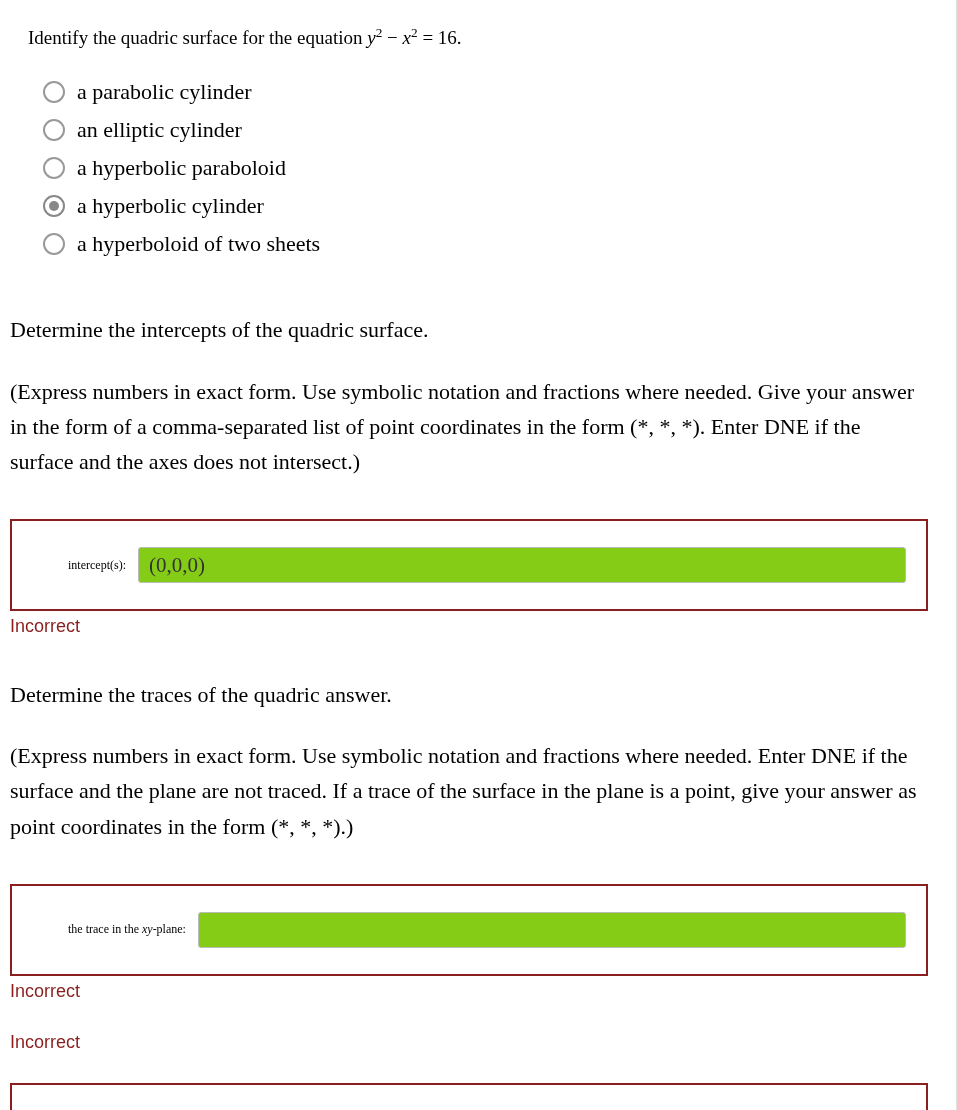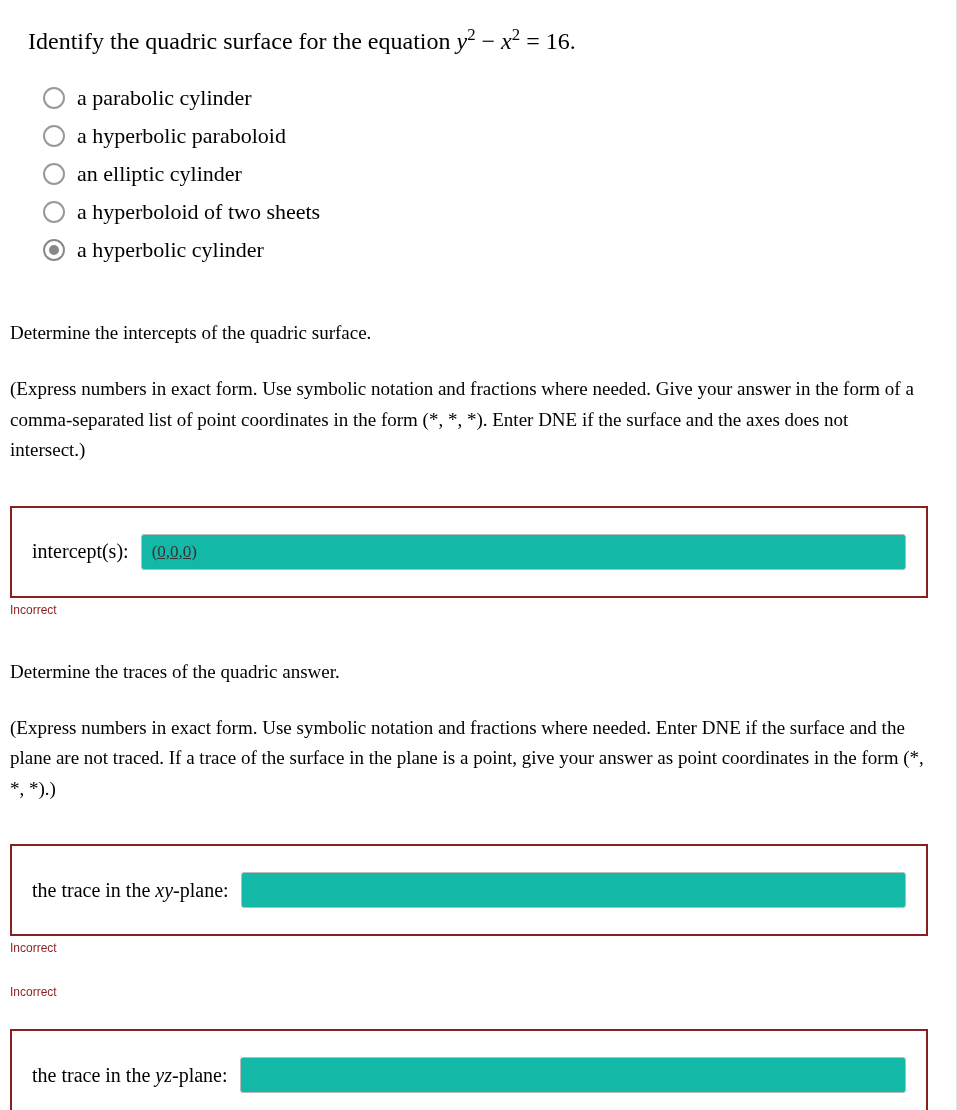--- a/index.html
+++ b/index.html
@@ -13,21 +13,21 @@
   .page {
     width: 957px;
     box-sizing: border-box;
     padding: 0;
     border-right: 1px solid #e0e0e0;
   }
   .inner {
     padding: 25px 10px 10px 28px;
   }
   .question-text {
-    font-size: 24px;
+    font-size: 19px;
     margin-bottom: 30px;
   }
   .question-text .math-var {
     font-style: italic;
   }
   .question-text sup {
     font-size: 0.7em;
   }
   .radio-group {
     margin-left: 15px;
@@ -58,56 +58,56 @@
     width: 10px;
     height: 10px;
     border-radius: 50%;
     background: #888;
     display: block;
   }
   .radio-label {
     font-size: 22px;
   }
   .section-text {
-    font-size: 19px;
+    font-size: 22px;
     line-height: 1.6;
     margin-bottom: 40px;
     padding-right: 18px;
   }
   .section-text .sub {
     margin-top: 26px;
   }
   .answer-box {
     border: 2px solid #8a1f1f;
     padding: 26px 20px;
     margin: 0 18px 3px 0;
     display: flex;
     align-items: center;
   }
   .answer-label {
-    font-size: 20px;
+    font-size: 12px;
     margin-right: 12px;
     white-space: nowrap;
+    margin-left: 36px;
   }
   .answer-label .mi { font-style: italic; }
   .answer-input {
     flex: 1;
     height: 34px;
     border: 1px solid #bbb;
     border-radius: 3px;
-    background: #14b8a6;
+    background: #84cc16;
     padding: 0 10px;
-    font-size: 17px;
+    font-size: 21px;
     font-family: Georgia, 'Times New Roman', serif;
     color: #333;
-    text-decoration: underline;
   }
   .incorrect-label {
     color: #8a1f1f;
-    font-size: 12px;
+    font-size: 18px;
     font-family: Arial, sans-serif;
     margin: 5px 0 40px 2px;
   }
   .incorrect-label.tight {
     margin-bottom: 30px;
   }
 </style>
 </head>
 <body>
 
@@ -118,33 +118,33 @@
       <span>Identify the quadric surface for the equation </span><span class="math-var">y</span><sup>2</sup><span> − </span><span class="math-var">x</span><sup>2</sup><span> = 16.</span>
     </div>
 
     <div class="radio-group">
       <div class="radio-row">
         <span class="radio-btn"></span>
         <span class="radio-label">a parabolic cylinder</span>
       </div>
       <div class="radio-row">
         <span class="radio-btn"></span>
-        <span class="radio-label">a hyperbolic paraboloid</span>
-      </div>
-      <div class="radio-row">
-        <span class="radio-btn"></span>
         <span class="radio-label">an elliptic cylinder</span>
       </div>
       <div class="radio-row">
         <span class="radio-btn"></span>
-        <span class="radio-label">a hyperboloid of two sheets</span>
+        <span class="radio-label">a hyperbolic paraboloid</span>
       </div>
       <div class="radio-row">
         <span class="radio-btn selected"></span>
         <span class="radio-label">a hyperbolic cylinder</span>
+      </div>
+      <div class="radio-row">
+        <span class="radio-btn"></span>
+        <span class="radio-label">a hyperboloid of two sheets</span>
       </div>
     </div>
 
     <div class="section-text" style="margin-left:-18px;">
       <div>Determine the intercepts of the quadric surface.</div>
       <div class="sub">(Express numbers in exact form. Use symbolic notation and fractions where needed. Give your answer in the form of a comma-separated list of point coordinates in the form (*, *, *). Enter DNE if the surface and the axes does not intersect.)</div>
     </div>
 
     <div class="answer-box" style="margin-left:-18px;">
       <span class="answer-label">intercept(s):</span>

